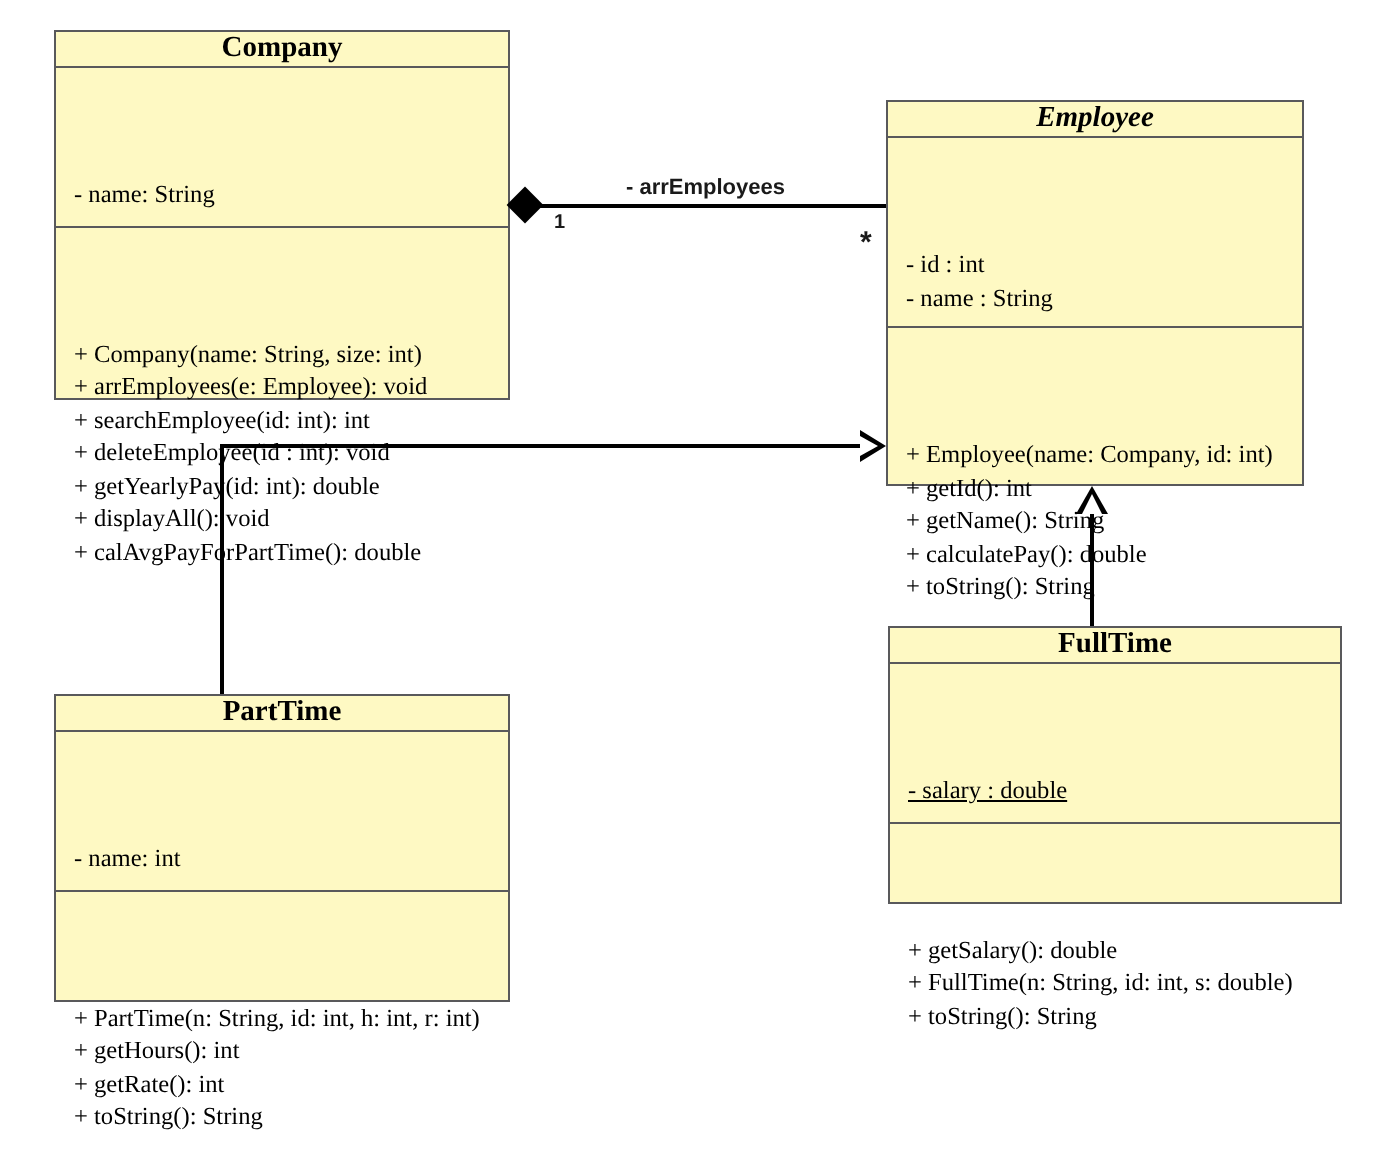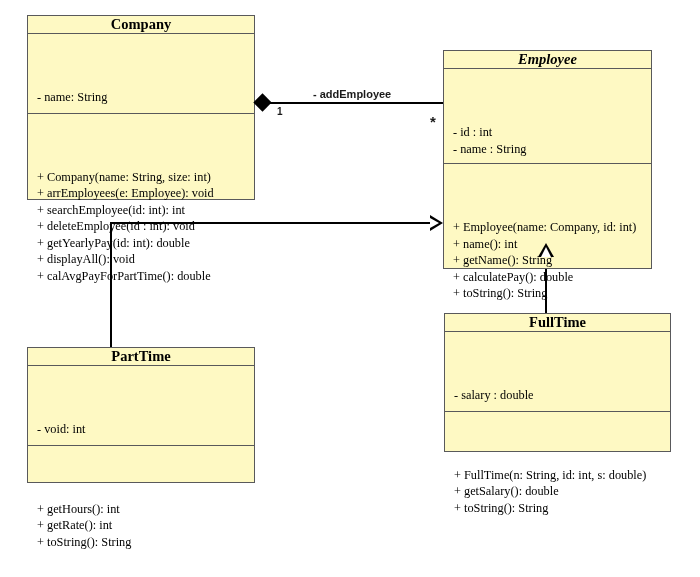--- a/index.html
+++ b/index.html
@@ -147,21 +147,21 @@
     line-height: 8px;
   }
 </style>
 </head>
 <body>
 
 <div id="canvas">
 
   <div class="line-h thin-h" style="left:262px; top:102px; width:182px;"></div>
   <div class="diamond" style="left:256px; top:96px;"></div>
-  <div class="edge-label" style="left:310px; top:88px;">- addEmployee</div>
+  <div class="edge-label" style="left:310px; top:88px;">- arrEmployees</div>
   <div class="mult-label" style="left:277px; top:106px;">1</div>
   <div class="mult-label mult-star" style="left:430px; top:118px;">*</div>
 
   <div class="line-v" style="left:110px; top:222px; height:126px;"></div>
   <div class="line-h" style="left:110px; top:222px; width:320px;"></div>
   <div class="tri-right" style="left:430px; top:215px;"></div>
 
   <div class="line-v" style="left:545px; top:256px; height:58px;"></div>
   <div class="tri-up" style="left:538px; top:243px;"></div>
 
@@ -174,52 +174,53 @@
       <div class="uml-row">+ Company(name: String, size: int)</div>
       <div class="uml-row">+ arrEmployees(e: Employee): void</div>
       <div class="uml-row">+ searchEmployee(id: int): int</div>
       <div class="uml-row">+ deleteEmployee(id : int): void</div>
       <div class="uml-row">+ getYearlyPay(id: int): double</div>
       <div class="uml-row">+ displayAll(): void</div>
       <div class="uml-row">+ calAvgPayForPartTime(): double</div>
     </div>
   </div>
 
-  <div class="uml-class" style="left:443px; top:50px; width:209px; height:219px;">
+  <div class="uml-class" style="left:443px; top:50px; width:209px; height:193px;">
     <div class="uml-title abstract" style="height:31px;">Employee</div>
     <div class="uml-compartment uml-attrs" style="height:47px;">
       <div class="uml-row">- id : int</div>
       <div class="uml-row">- name : String</div>
     </div>
     <div class="uml-compartment">
       <div class="uml-row">+ Employee(name: Company, id: int)</div>
-      <div class="uml-row">+ name(): int</div>
+      <div class="uml-row">+ getId(): int</div>
       <div class="uml-row">+ getName(): String</div>
       <div class="uml-row">+ calculatePay(): double</div>
       <div class="uml-row">+ toString(): String</div>
     </div>
   </div>
 
-  <div class="uml-class" style="left:27px; top:347px; width:228px; height:136px;">
+  <div class="uml-class" style="left:27px; top:347px; width:228px; height:154px;">
     <div class="uml-title" style="height:31px;">PartTime</div>
     <div class="uml-compartment uml-attrs" style="height:46px;">
-      <div class="uml-row">- void: int</div>
-    </div>
-    <div class="uml-compartment">
+      <div class="uml-row">- name: int</div>
+    </div>
+    <div class="uml-compartment">
+      <div class="uml-row">+ PartTime(n: String, id: int, h: int, r: int)</div>
       <div class="uml-row">+ getHours(): int</div>
       <div class="uml-row">+ getRate(): int</div>
       <div class="uml-row">+ toString(): String</div>
     </div>
   </div>
 
   <div class="uml-class" style="left:444px; top:313px; width:227px; height:139px;">
     <div class="uml-title" style="height:35px;">FullTime</div>
-    <div class="uml-compartment uml-attrs" style="height:32px;">
+    <div class="uml-compartment uml-attrs" style="height:32px;text-decoration:underline;">
       <div class="uml-row">- salary : double</div>
     </div>
     <div class="uml-compartment">
+      <div class="uml-row">+ getSalary(): double</div>
       <div class="uml-row">+ FullTime(n: String, id: int, s: double)</div>
-      <div class="uml-row">+ getSalary(): double</div>
       <div class="uml-row">+ toString(): String</div>
     </div>
   </div>
 
 </div>
 
 </body></html>

